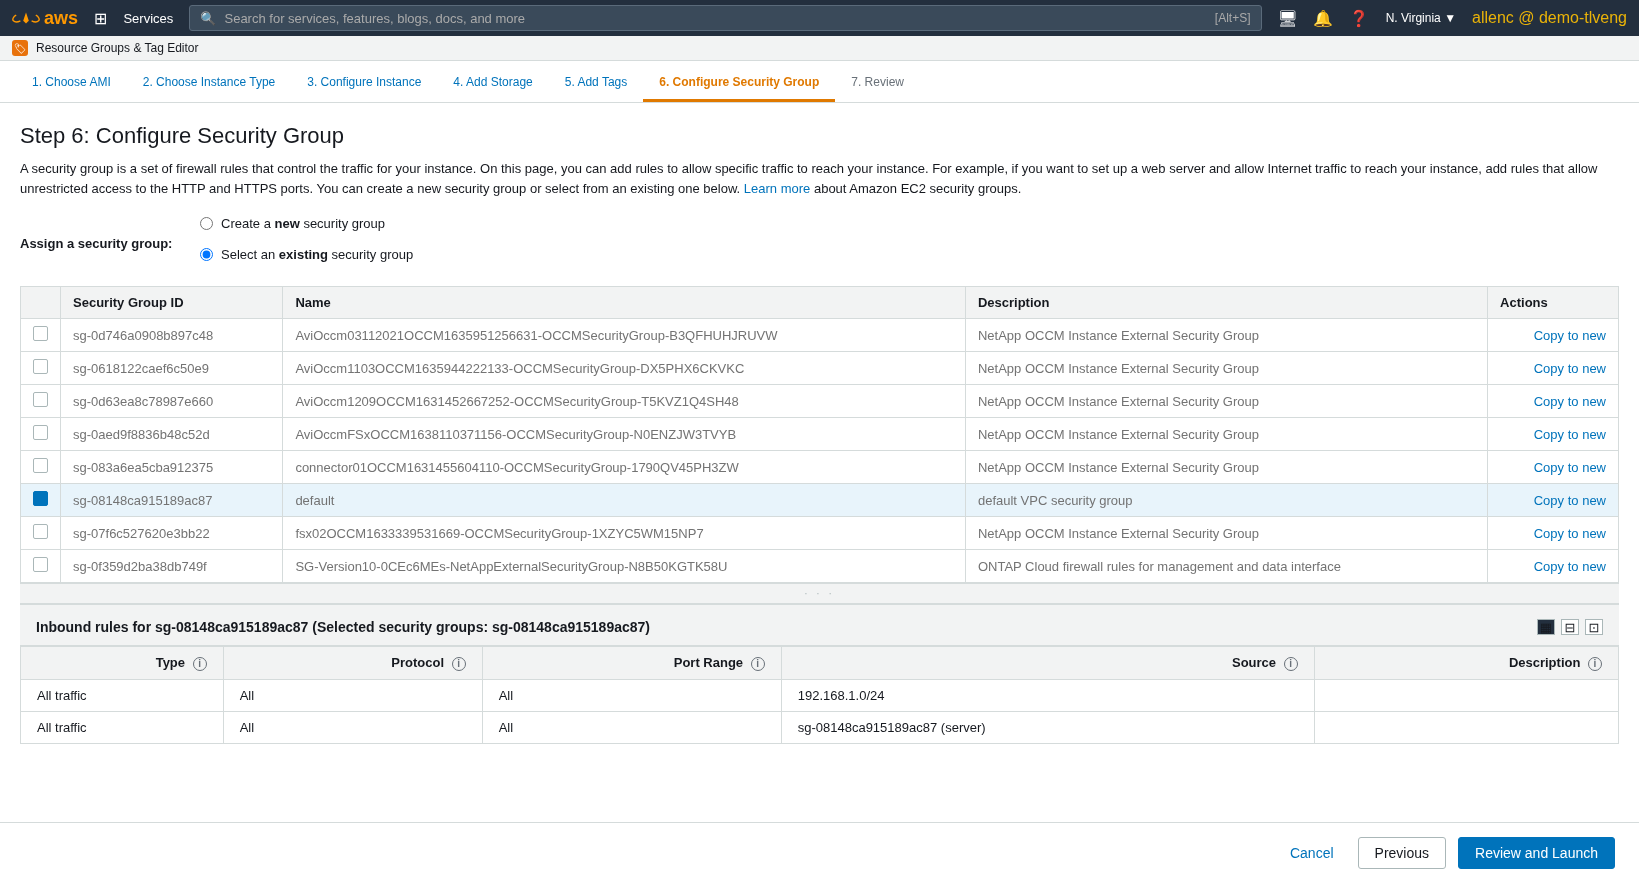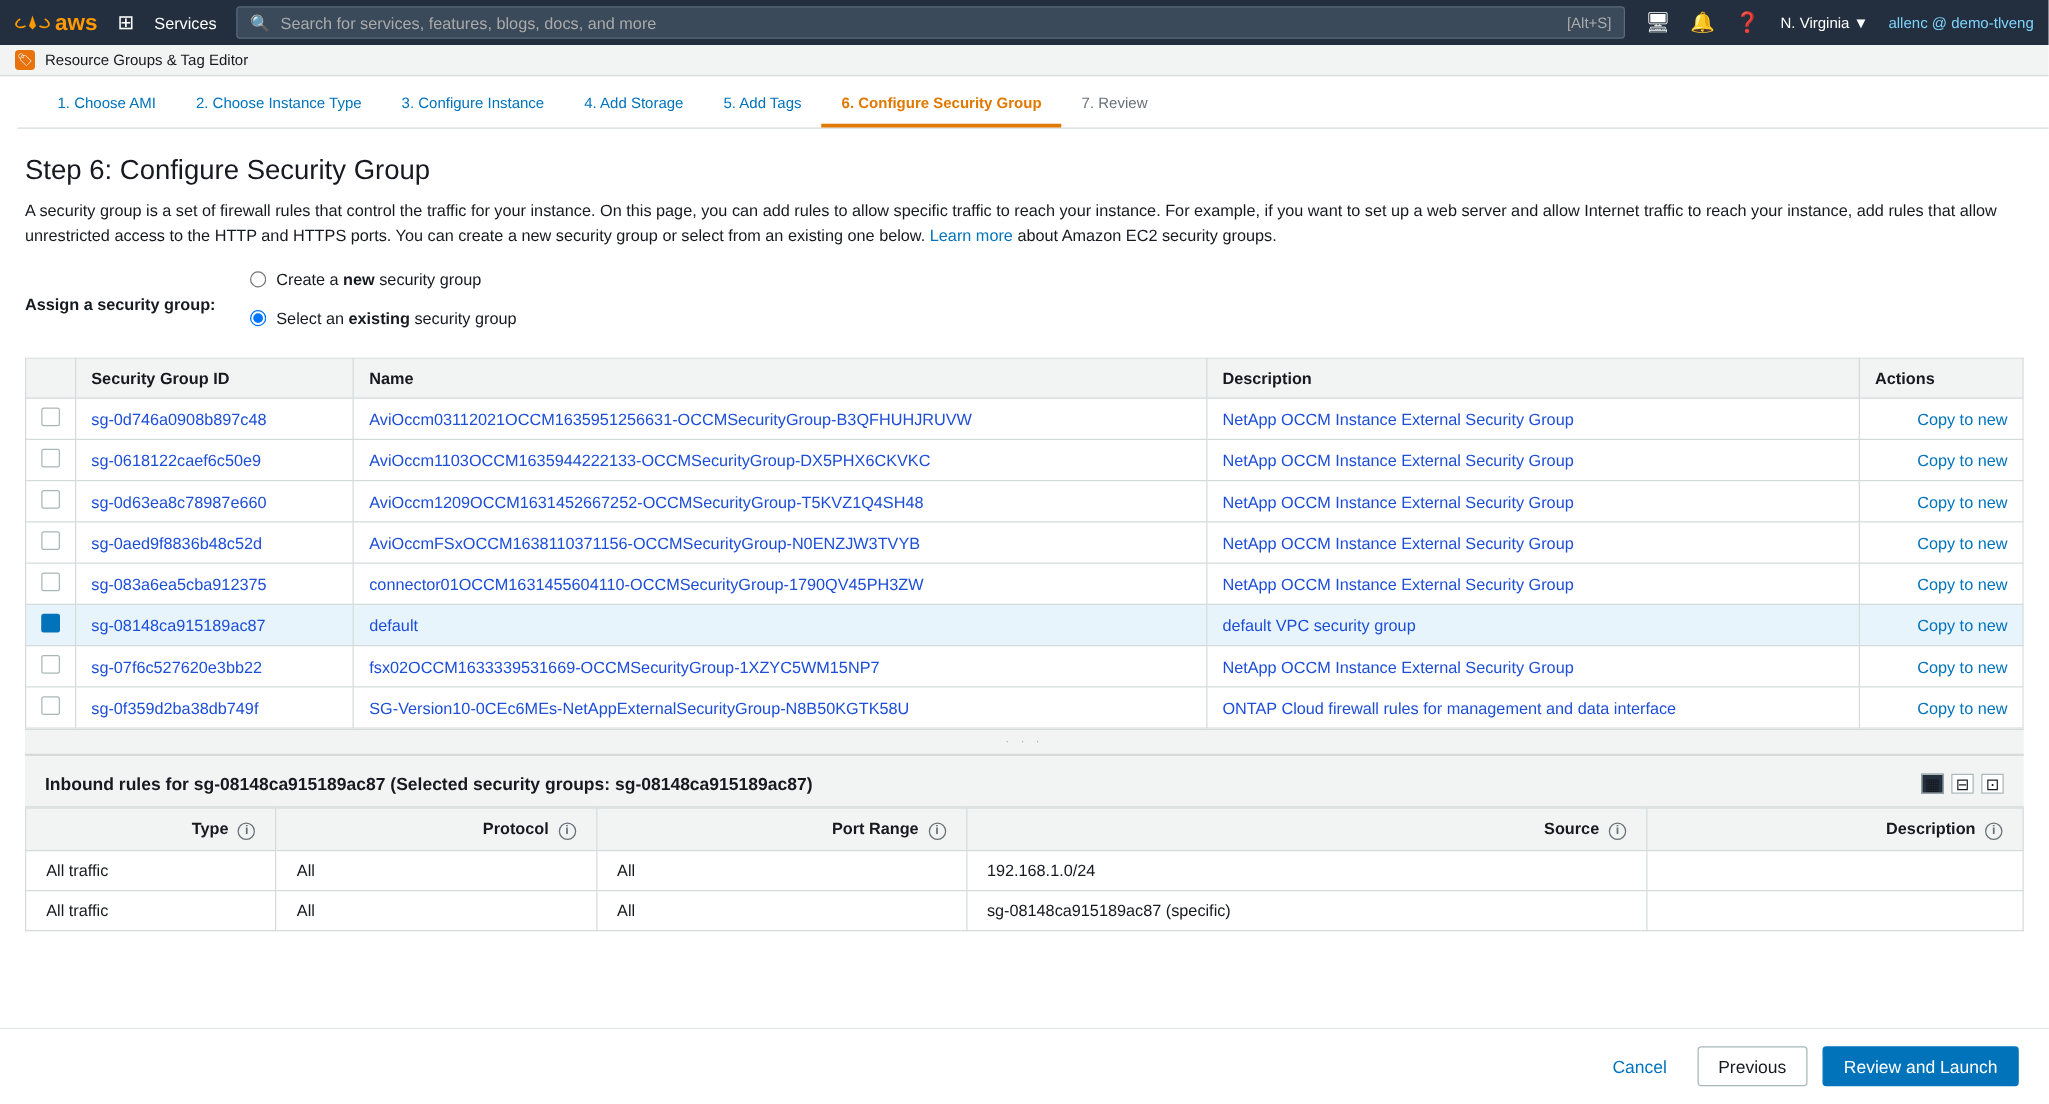--- a/index.html
+++ b/index.html
@@ -34,21 +34,21 @@
     }
     .nav-search input {
       background: transparent; border: none; outline: none;
       color: #fff; font-size: 13px; flex: 1;
     }
     .nav-search input::placeholder { color: #aaa; }
     .nav-shortcut { color: #aaa; font-size: 12px; }
     .nav-right { display: flex; align-items: center; gap: 16px; margin-left: auto; }
     .nav-icon { color: #fff; font-size: 16px; cursor: pointer; }
     .nav-region { color: #fff; font-size: 12px; cursor: pointer; }
-    .nav-user { color: #7dd3fc; font-size: 12px; cursor: pointer; }
+    .nav-user { color: #eab308; font-size: 16px; cursor: pointer; }
 
     
     .resource-bar {
       background: #f2f3f3;
       border-bottom: 1px solid #d5dbdb;
       padding: 4px 12px;
       display: flex; align-items: center; gap: 8px;
     }
     .resource-bar-icon {
       background: #e8720c;
@@ -56,21 +56,21 @@
       width: 16px; height: 16px;
       display: flex; align-items: center; justify-content: center;
       font-size: 10px; color: #fff;
     }
     .resource-bar-label { font-size: 12px; color: #16191f; }
 
     
     .steps-bar {
       border-bottom: 1px solid #d5dbdb;
       padding: 0 16px;
-      display: flex; align-items: center; gap: 0; margin-left: 14px;
+      display: flex; align-items: center; gap: 0;
     }
     .step {
       padding: 14px 16px 10px;
       font-size: 12px;
       color: #0073bb;
       cursor: pointer;
       border-bottom: 3px solid transparent;
       white-space: nowrap;
     }
     .step.active {
@@ -107,21 +107,21 @@
       padding: 8px 12px;
       font-size: 13px;
       font-weight: 600;
       text-align: left;
       color: #16191f;
     }
     .sg-table td {
       border: 1px solid #d5dbdb;
       padding: 7px 12px;
       font-size: 13px;
-      color: #1d4ed8;
+      color: #737373;
       background: #fff;
     }
     .sg-table tr.selected td { background: #e8f4fb; }
     .sg-table .copy-link { color: #0073bb; cursor: pointer; text-align: right; }
     .sg-table .chk-cell { width: 28px; }
     .chk-box {
       width: 15px; height: 15px;
       border: 1px solid #aab7b8;
       border-radius: 2px;
       background: #fff;
@@ -409,21 +409,21 @@
     <td>All traffic</td>
     <td>All</td>
     <td>All</td>
     <td>192.168.1.0/24</td>
     <td></td>
   </tr>
           <tr>
     <td>All traffic</td>
     <td>All</td>
     <td>All</td>
-    <td>sg-08148ca915189ac87 (specific)</td>
+    <td>sg-08148ca915189ac87 (server)</td>
     <td></td>
   </tr>
         </tbody>
     </table>
   </div>
 </div>
 
 <div class="footer">
   <button class="btn-cancel">Cancel</button>
   <button class="btn-previous">Previous</button>

